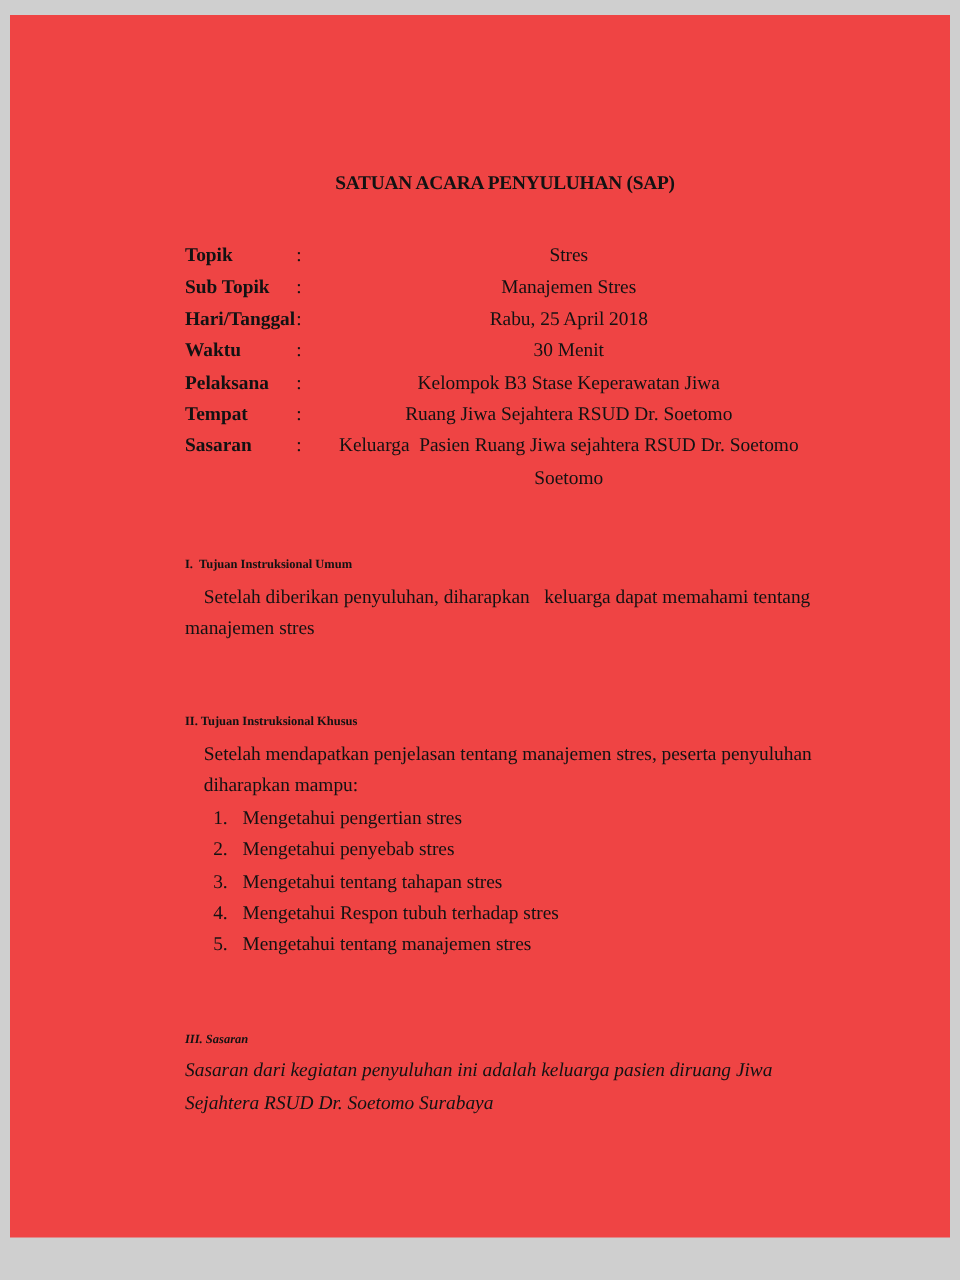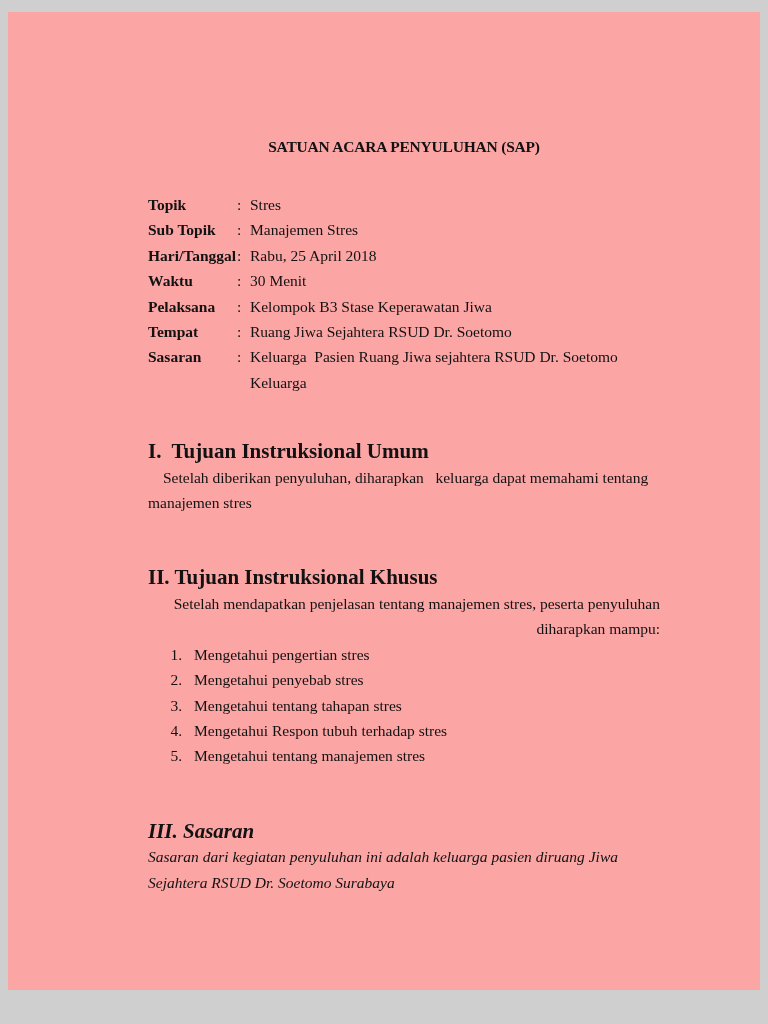--- a/index.html
+++ b/index.html
@@ -14,21 +14,21 @@
     background: #cfcfcf;
     overflow: hidden;
     font-family: "Liberation Serif", serif;
   }
   .page {
     position: absolute;
     top: 12px;
     left: 8px;
     right: 8px;
     bottom: 34px;
-    background: #fca5a5;
+    background: #ef4444;
     box-sizing: border-box;
     padding: 126px 100px 0 140px;
     color: #121212;
     font-size: 15.5px;
   }
   .doc-title {
     font-size: 15.5px;
     font-weight: bold;
     text-align: center;
     letter-spacing: -0.2px;
@@ -37,43 +37,43 @@
   }
   .meta {
     line-height: 25.4px;
   }
   .meta-row {
     display: grid;
     grid-template-columns: 89px 13px auto;
   }
   .meta-label { white-space: pre-wrap; font-weight: bold; }
   .meta-colon { }
-  .meta-value { white-space: pre-wrap; }
+  .meta-value { white-space: pre-wrap; text-align: center; }
   .meta-value2 {
     display: block;
     white-space: pre-wrap;
   }
   .sec { margin-top: 0; }
   .sec-1 { margin-top: 44px; }
   .sec-2 { margin-top: 50px; }
   .sec-3 { margin-top: 50px; font-style: italic; }
   .sec-heading {
-    font-size: 21px;
+    font-size: 10px;
     font-weight: bold;
     margin: 0;
     line-height: 25.4px;
     white-space: pre-wrap;
   }
   .sec-body {
     margin: 0;
     line-height: 25.4px;
     white-space: pre-wrap;
   }
   .body-indent-first { text-indent: 15px; }
-  .body-indent-left  { margin-left: 15px; text-align: right; }
+  .body-indent-left  { margin-left: 15px; }
   .body-indent-left2 { }
   .numlist {
     margin: 0;
     padding-left: 38px;
     line-height: 25.4px;
     list-style-type: decimal;
   }
   .numlist li {
     padding-left: 8px;
   }
@@ -113,21 +113,21 @@
         <span class="meta-value">Kelompok B3 Stase Keperawatan Jiwa</span>
       </div>
       <div class="meta-row">
         <span class="meta-label">Tempat</span>
         <span class="meta-colon">:</span>
         <span class="meta-value">Ruang Jiwa Sejahtera RSUD Dr. Soetomo</span>
       </div>
       <div class="meta-row">
         <span class="meta-label">Sasaran</span>
         <span class="meta-colon">:</span>
-        <span class="meta-value"><span>Keluarga  Pasien Ruang Jiwa sejahtera RSUD Dr. Soetomo</span><span class="meta-value2">Keluarga</span></span>
+        <span class="meta-value"><span>Keluarga  Pasien Ruang Jiwa sejahtera RSUD Dr. Soetomo</span><span class="meta-value2">Soetomo</span></span>
       </div>
     </div>
 
     <section class="sec sec-1">
       <h2 class="sec-heading">I.  Tujuan Instruksional Umum</h2>
       <p class="sec-body body-indent-first">Setelah diberikan penyuluhan, diharapkan   keluarga dapat memahami tentang manajemen stres</p>
     </section>
 
     <section class="sec sec-2">
       <h2 class="sec-heading">II. Tujuan Instruksional Khusus</h2>

